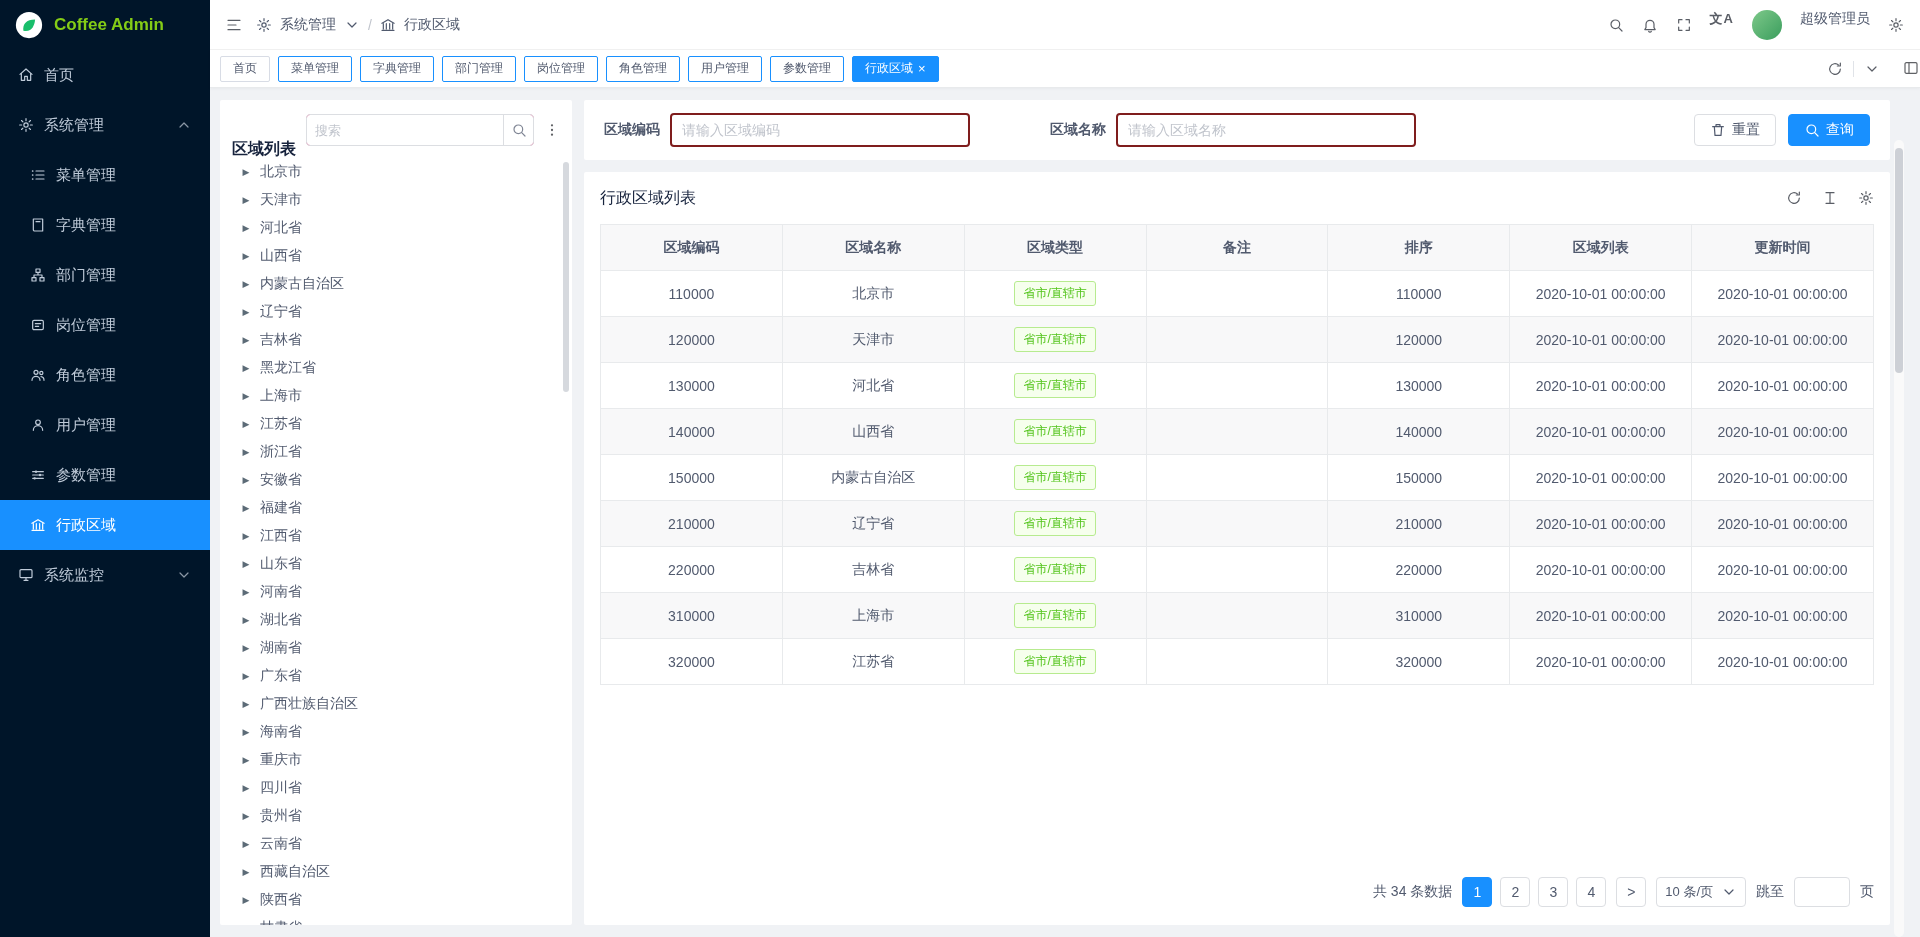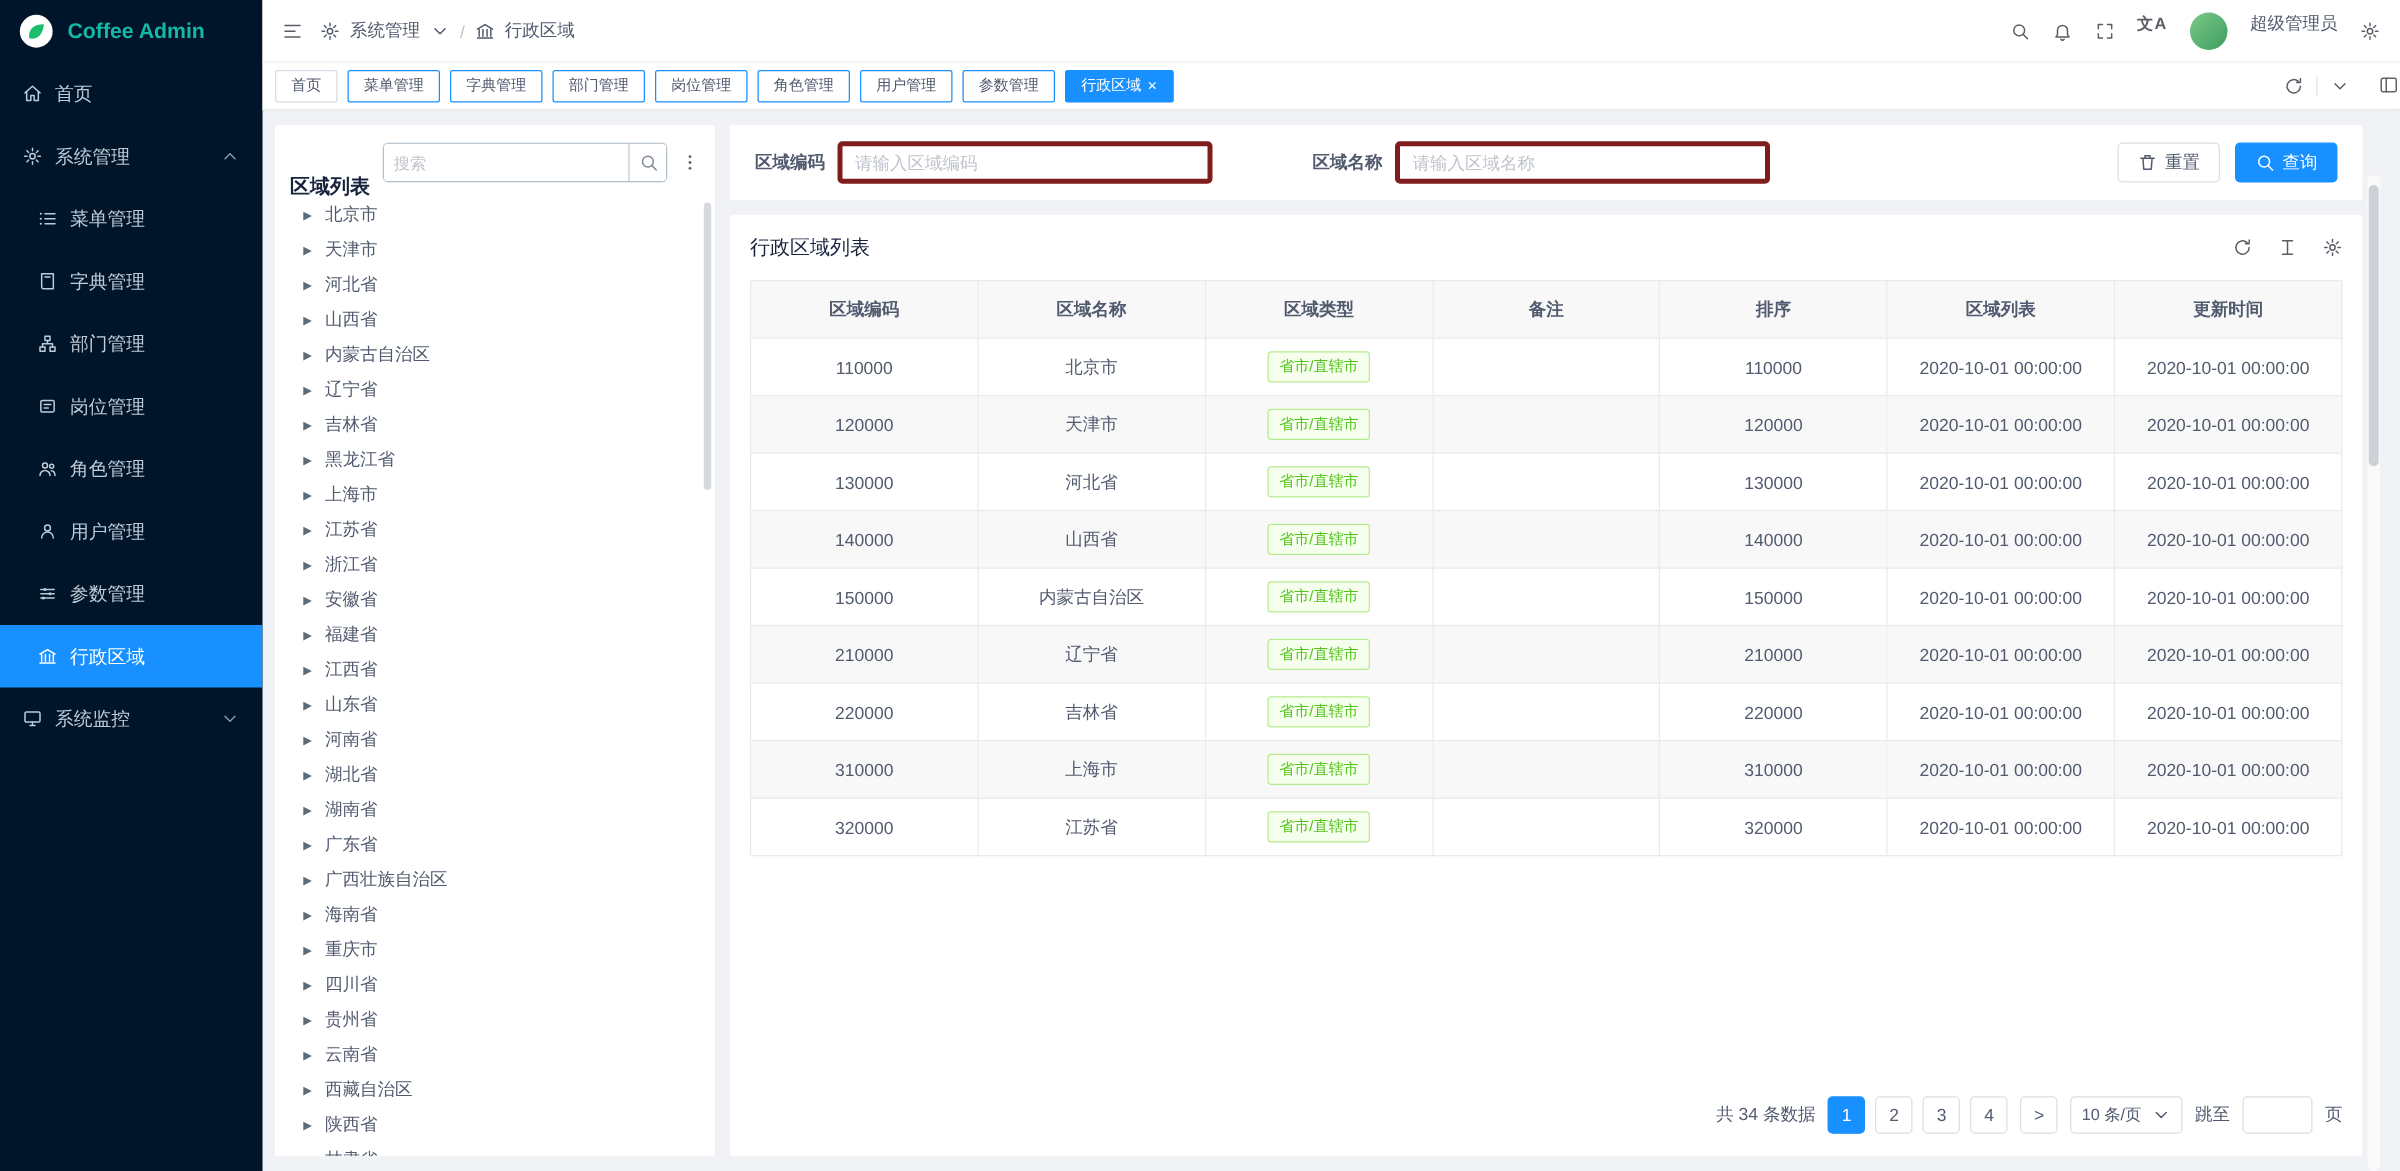--- a/index.html
+++ b/index.html
@@ -9,21 +9,21 @@
   svg.svg-i { width:16px; height:16px; fill:none; stroke:currentColor; stroke-width:1.8;
               stroke-linecap:round; stroke-linejoin:round; flex-shrink:0; display:block; }
   svg.svg-i .f { fill:currentColor; stroke:none; }
   .s10{width:10px;height:10px} .s12{width:12px;height:12px} .s14{width:14px;height:14px}
   .s17{width:17px;height:17px} .s18{width:18px;height:18px}
 
   .app { display:flex; width:100%; height:100%; position:relative; }
 
   
   .sidebar { width:210px; background:var(--sidebar_bg); color:#bfcbd9; flex-shrink:0; display:flex; flex-direction:column; }
-  .logo { height:50px; display:flex; align-items:center; gap:10px; padding:0 14px; color:#14b8a6; font-weight:bold; font-size:17px; }
+  .logo { height:50px; display:flex; align-items:center; gap:10px; padding:0 14px; color:#84cc16; font-weight:bold; font-size:17px; }
   .menu { flex:1; overflow:hidden; }
   .menu-item { height:50px; display:flex; align-items:center; gap:10px; padding:0 18px; font-size:15px; cursor:pointer; color:#bfcbd9; }
   .menu-item .chev { margin-left:auto; color:#8a97a5; }
   .menu-item.sub { padding-left:30px; }
   .menu-item.active { background:var(--accent); color:#fff; }
 
   
   .main { flex:1; display:flex; flex-direction:column; min-width:0; }
 
   .topbar { height:50px; background:#fff; display:flex; align-items:center; padding:0 16px; gap:14px;
@@ -48,36 +48,36 @@
   .tabs-tools { margin-left:auto; display:flex; align-items:center; color:#606266; }
   .t-divider { width:1px; height:16px; background:#e0e3e8; margin:0 10px; }
   .layout-btn { position:absolute; right:1px; top:60px; color:#606266; cursor:pointer; z-index:5; }
 
   
   .content { flex:1; display:flex; gap:12px; padding:12px 30px 12px 10px; min-height:0; position:relative; }
 
   .tree-card { width:352px; background:#fff; display:flex; flex-direction:column; padding:12px 12px 0; position:relative; overflow:hidden; border-radius:2px; }
   .tree-head { display:flex; align-items:center; height:36px; flex-shrink:0; }
   .tree-title { font-size:16px; font-weight:bold; color:#17233d; white-space:nowrap;margin-top:39px; }
-  .tree-search { display:flex; border:1px solid #dcdee2; border-radius:4px; overflow:hidden; height:32px; flex:1; margin:0 10px; background:#0c4a6e; }
+  .tree-search { display:flex; border:1px solid #dcdee2; border-radius:4px; overflow:hidden; height:32px; flex:1; margin:0 10px; background:#be185d; }
   .tree-search input { border:none; flex:1; min-width:0; padding:0 8px; font-size:13px; outline:none; color:#515a6e; }
   .tree-search-btn { width:30px; border:none; border-left:1px solid #dcdee2; background:#fff; color:#808695; display:flex; align-items:center; justify-content:center; cursor:pointer; }
   .tree-more { color:#606266; cursor:pointer; }
   .tree-list { margin-top:10px; overflow:hidden; flex:1; }
   .tree-item { height:28px; display:flex; align-items:center; gap:8px; padding-left:8px; font-size:14px; color:#515a6e; cursor:pointer; }
   .caret { font-size:9px; color:#5c6b77; width:12px; text-align:center; }
   .tree-thumb { position:absolute; right:3px; top:62px; width:6px; height:230px; background:#d6d9de; border-radius:3px; }
 
   .work { flex:1; display:flex; flex-direction:column; gap:12px; min-width:0; }
 
   .filter-card { background:#fff; height:60px; display:flex; align-items:center; padding:0 20px; border-radius:2px; flex-shrink:0; }
   .filter-group { display:flex; align-items:center; gap:10px; }
   .filter-group.g2 { margin-left:80px; }
   .f-label { font-size:14px; font-weight:bold; color:#515a6e; white-space:nowrap; }
-  .f-input { width:300px; height:34px; border:4px solid #7f1d1d; border-radius:4px; padding:0 10px; font-size:14px; color:#515a6e; outline:none; }
+  .f-input { width:300px; height:34px; border:2px solid #7f1d1d; border-radius:4px; padding:0 10px; font-size:14px; color:#515a6e; outline:none; }
   input::placeholder { color:#c0c4cc; }
   .filter-actions { margin-left:auto; display:flex; align-items:center; gap:12px; }
   .btn { height:32px; display:inline-flex; align-items:center; gap:6px; padding:0 15px; border-radius:4px; font-size:14px; cursor:pointer; border:1px solid transparent; white-space:nowrap; }
   .btn.ghost { background:#fff; border-color:#dcdee2; color:#515a6e; }
   .btn.primary { background:var(--accent); border-color:var(--accent); color:#fff; }
 
   .table-card { flex:1; background:#fff; display:flex; flex-direction:column; padding:0 16px; min-height:0; border-radius:2px; }
   .card-head { height:52px; display:flex; align-items:center; flex-shrink:0; }
   .card-title { font-size:16px; font-weight:normal; color:#17233d; }
   .card-tools { margin-left:auto; display:flex; align-items:center; gap:20px; color:#515a6e; }

